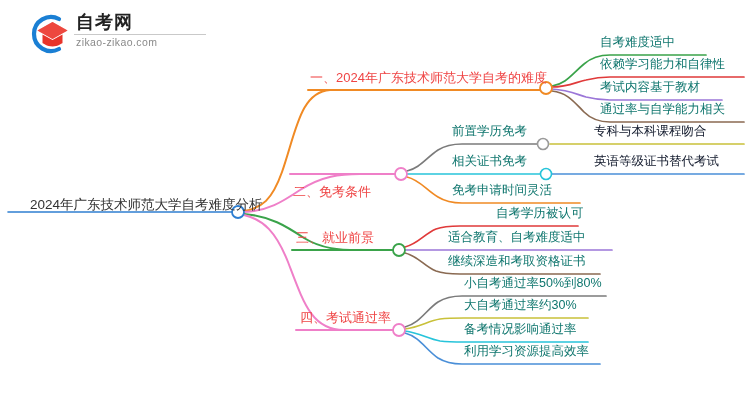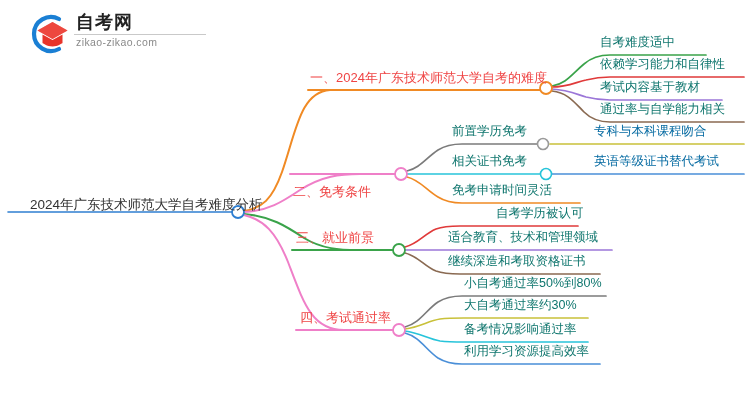--- a/index.html
+++ b/index.html
@@ -86,21 +86,21 @@
   .node-l1 {
     font-size: 13px;
     color: #ef4444;
   }
   .node-l2 {
     font-size: 12.5px;
     color: #0f766e;
   }
   .node-l3 {
     font-size: 12.5px;
-    color: #0369a1;
+    color: #0f172a;
   }
 </style>
 </head>
 <body>
 
 <div id="stage">
 
   <div class="logo-wrap">
     <svg class="logo-mark" viewBox="0 0 46 44">
       <path d="M33 7 A17 17 0 1 0 33 37" fill="none" stroke="#1a7fd4" stroke-width="4.2" stroke-linecap="round"></path>
@@ -177,21 +177,21 @@
 
   <div class="node node-l1" style="left:293px; top:155px;margin-top:30px;">二、免考条件</div>
   <div class="node node-l2" style="left:452px; top:125px;text-align:right;">前置学历免考</div>
   <div class="node node-l2" style="left:452px; top:155px;">相关证书免考</div>
   <div class="node node-l2" style="left:452px; top:184px;text-align:center;">免考申请时间灵活</div>
   <div class="node node-l3" style="left:594px; top:125px;">专科与本科课程吻合</div>
   <div class="node node-l3" style="left:594px; top:155px;">英语等级证书替代考试</div>
 
   <div class="node node-l1" style="left:296px; top:231px;">三、就业前景</div>
   <div class="node node-l2" style="left:448px; top:207px;margin-left:48px;">自考学历被认可</div>
-  <div class="node node-l2" style="left:448px; top:231px;">适合教育、技术和管理领域</div>
+  <div class="node node-l2" style="left:448px; top:231px;">适合教育、自考难度适中</div>
   <div class="node node-l2" style="left:448px; top:255px;">继续深造和考取资格证书</div>
 
   <div class="node node-l1" style="left:300px; top:311px;">四、考试通过率</div>
   <div class="node node-l2" style="left:464px; top:277px;">小自考通过率50%到80%</div>
   <div class="node node-l2" style="left:464px; top:299px;">大自考通过率约30%</div>
   <div class="node node-l2" style="left:464px; top:323px;">备考情况影响通过率</div>
   <div class="node node-l2" style="left:464px; top:345px;">利用学习资源提高效率</div>
 
 </div>
 

